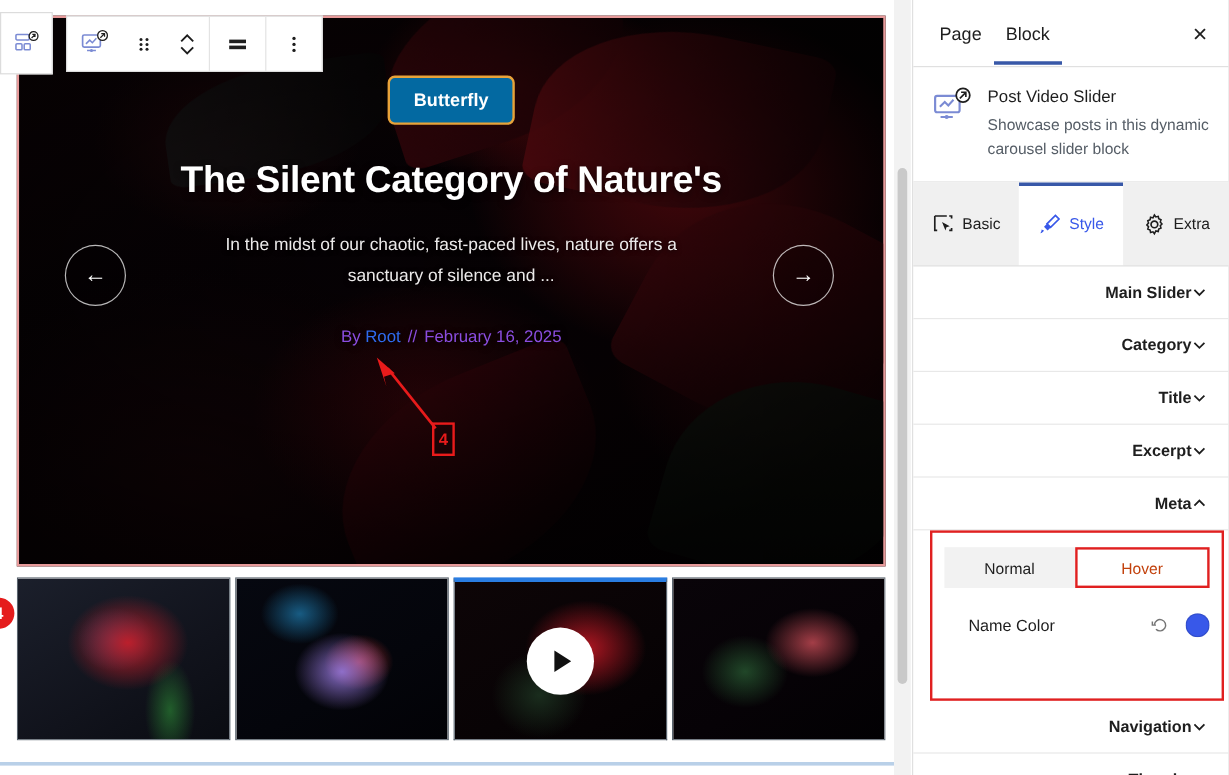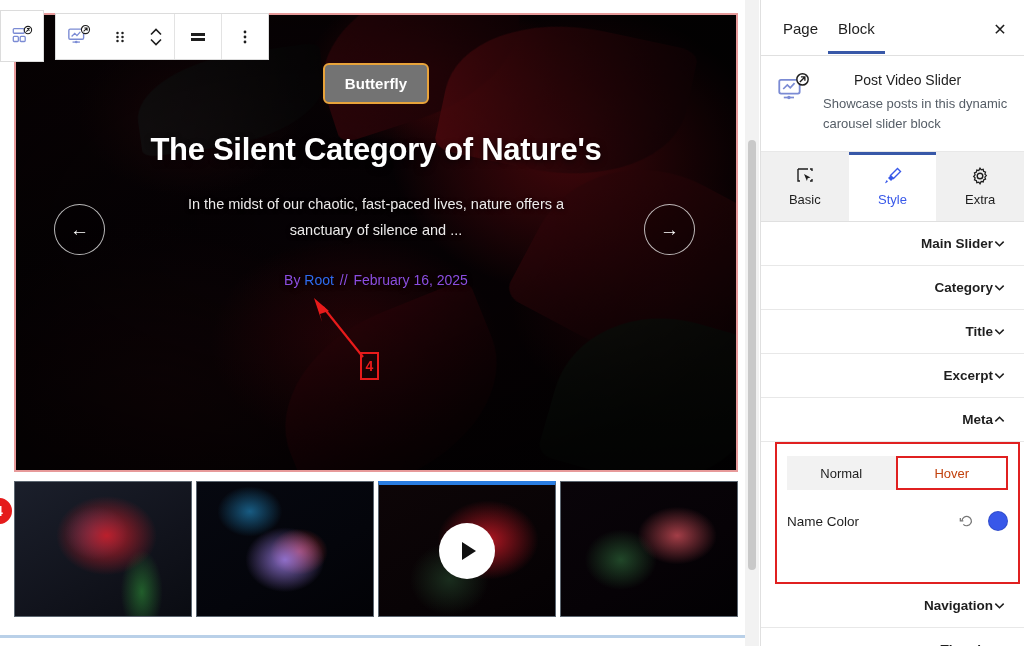--- a/index.html
+++ b/index.html
@@ -42,21 +42,21 @@
   .slide-vignette{
     position:absolute; inset:0;
     background:radial-gradient(ellipse at 40% 45%, rgba(0,0,0,.25) 0%, rgba(0,0,0,.72) 78%);
   }
   .slide-content{
     position:absolute; left:0; top:0; width:100%; height:100%;
     display:flex; flex-direction:column; align-items:center;
     padding-top:48px;
   }
   #category-badge{
-    background:#737373;
+    background:#0369a1;
     border:2px solid #e8a33a;
     border-radius:6px;
     color:#fff;
     font-size:15px; font-weight:bold;
     padding:10px 20px;
     letter-spacing:.1px;
   }
   #slide-title{
     margin-top:28px;
     color:#fff;
@@ -208,29 +208,29 @@
     width:24px;height:24px;
     display:flex;align-items:center;justify-content:center;
     font-size:16px; color:#1e1e1e; cursor:pointer;
   }
 
   #block-info{
     display:flex; gap:12px; padding:16px 16px 18px 16px;
     border-bottom:1px solid #e8e8e8;
   }
   #block-info-icon{ width:34px; height:34px; flex:0 0 34px; position:relative; }
-  #block-info-title{ font-size:14px; color:#1e1e1e; margin-bottom:6px;margin-left:31px; }
+  #block-info-title{ font-size:14px; color:#1e1e1e; margin-bottom:6px; }
   #block-info-desc{ font-size:13px; color:#555d66; line-height:1.5; }
 
   #style-tabs{
     display:flex; height:70px; background:#f0f0f0;
     border-bottom:1px solid #e0e0e0;
   }
   .style-tab{
-    flex:1; display:flex; flex-direction:column;
+    flex:1; display:flex; 
     align-items:center; justify-content:center; gap:6px;
     font-size:13px; color:#1e1e1e; cursor:pointer;
     background:#f0f0f0;
   }
   .style-tab.active{
     background:#fff; color:#3858e9;
     box-shadow: inset 0 3px 0 #3858a8;
   }
   .style-tab .st-icon{ width:20px;height:20px; display:block; }
 
@@ -256,21 +256,21 @@
     flex:1; display:flex; align-items:center; justify-content:center;
     font-size:13px; color:#1e1e1e; cursor:pointer;
     background:#f2f2f2;
   }
   .sub-tab.active{
     background:#fff; color:#c2410c;
     border:2px solid #e02020;
   }
   .control-row{
     display:flex; align-items:center;
-    height:34px; margin-top:14px;
+    height:34px; margin-top:14px;margin-left:20px;
   }
   .control-label{ font-size:13.5px; color:#1e1e1e; flex:1; }
   #reset-name-color-button{
     width:24px;height:24px;border-radius:50%;
     display:flex;align-items:center;justify-content:center;
     color:#757575; font-size:13px; margin-right:10px;
     cursor:pointer;
   }
   #name-color-swatch{
     width:20px;height:20px;border-radius:50%;

